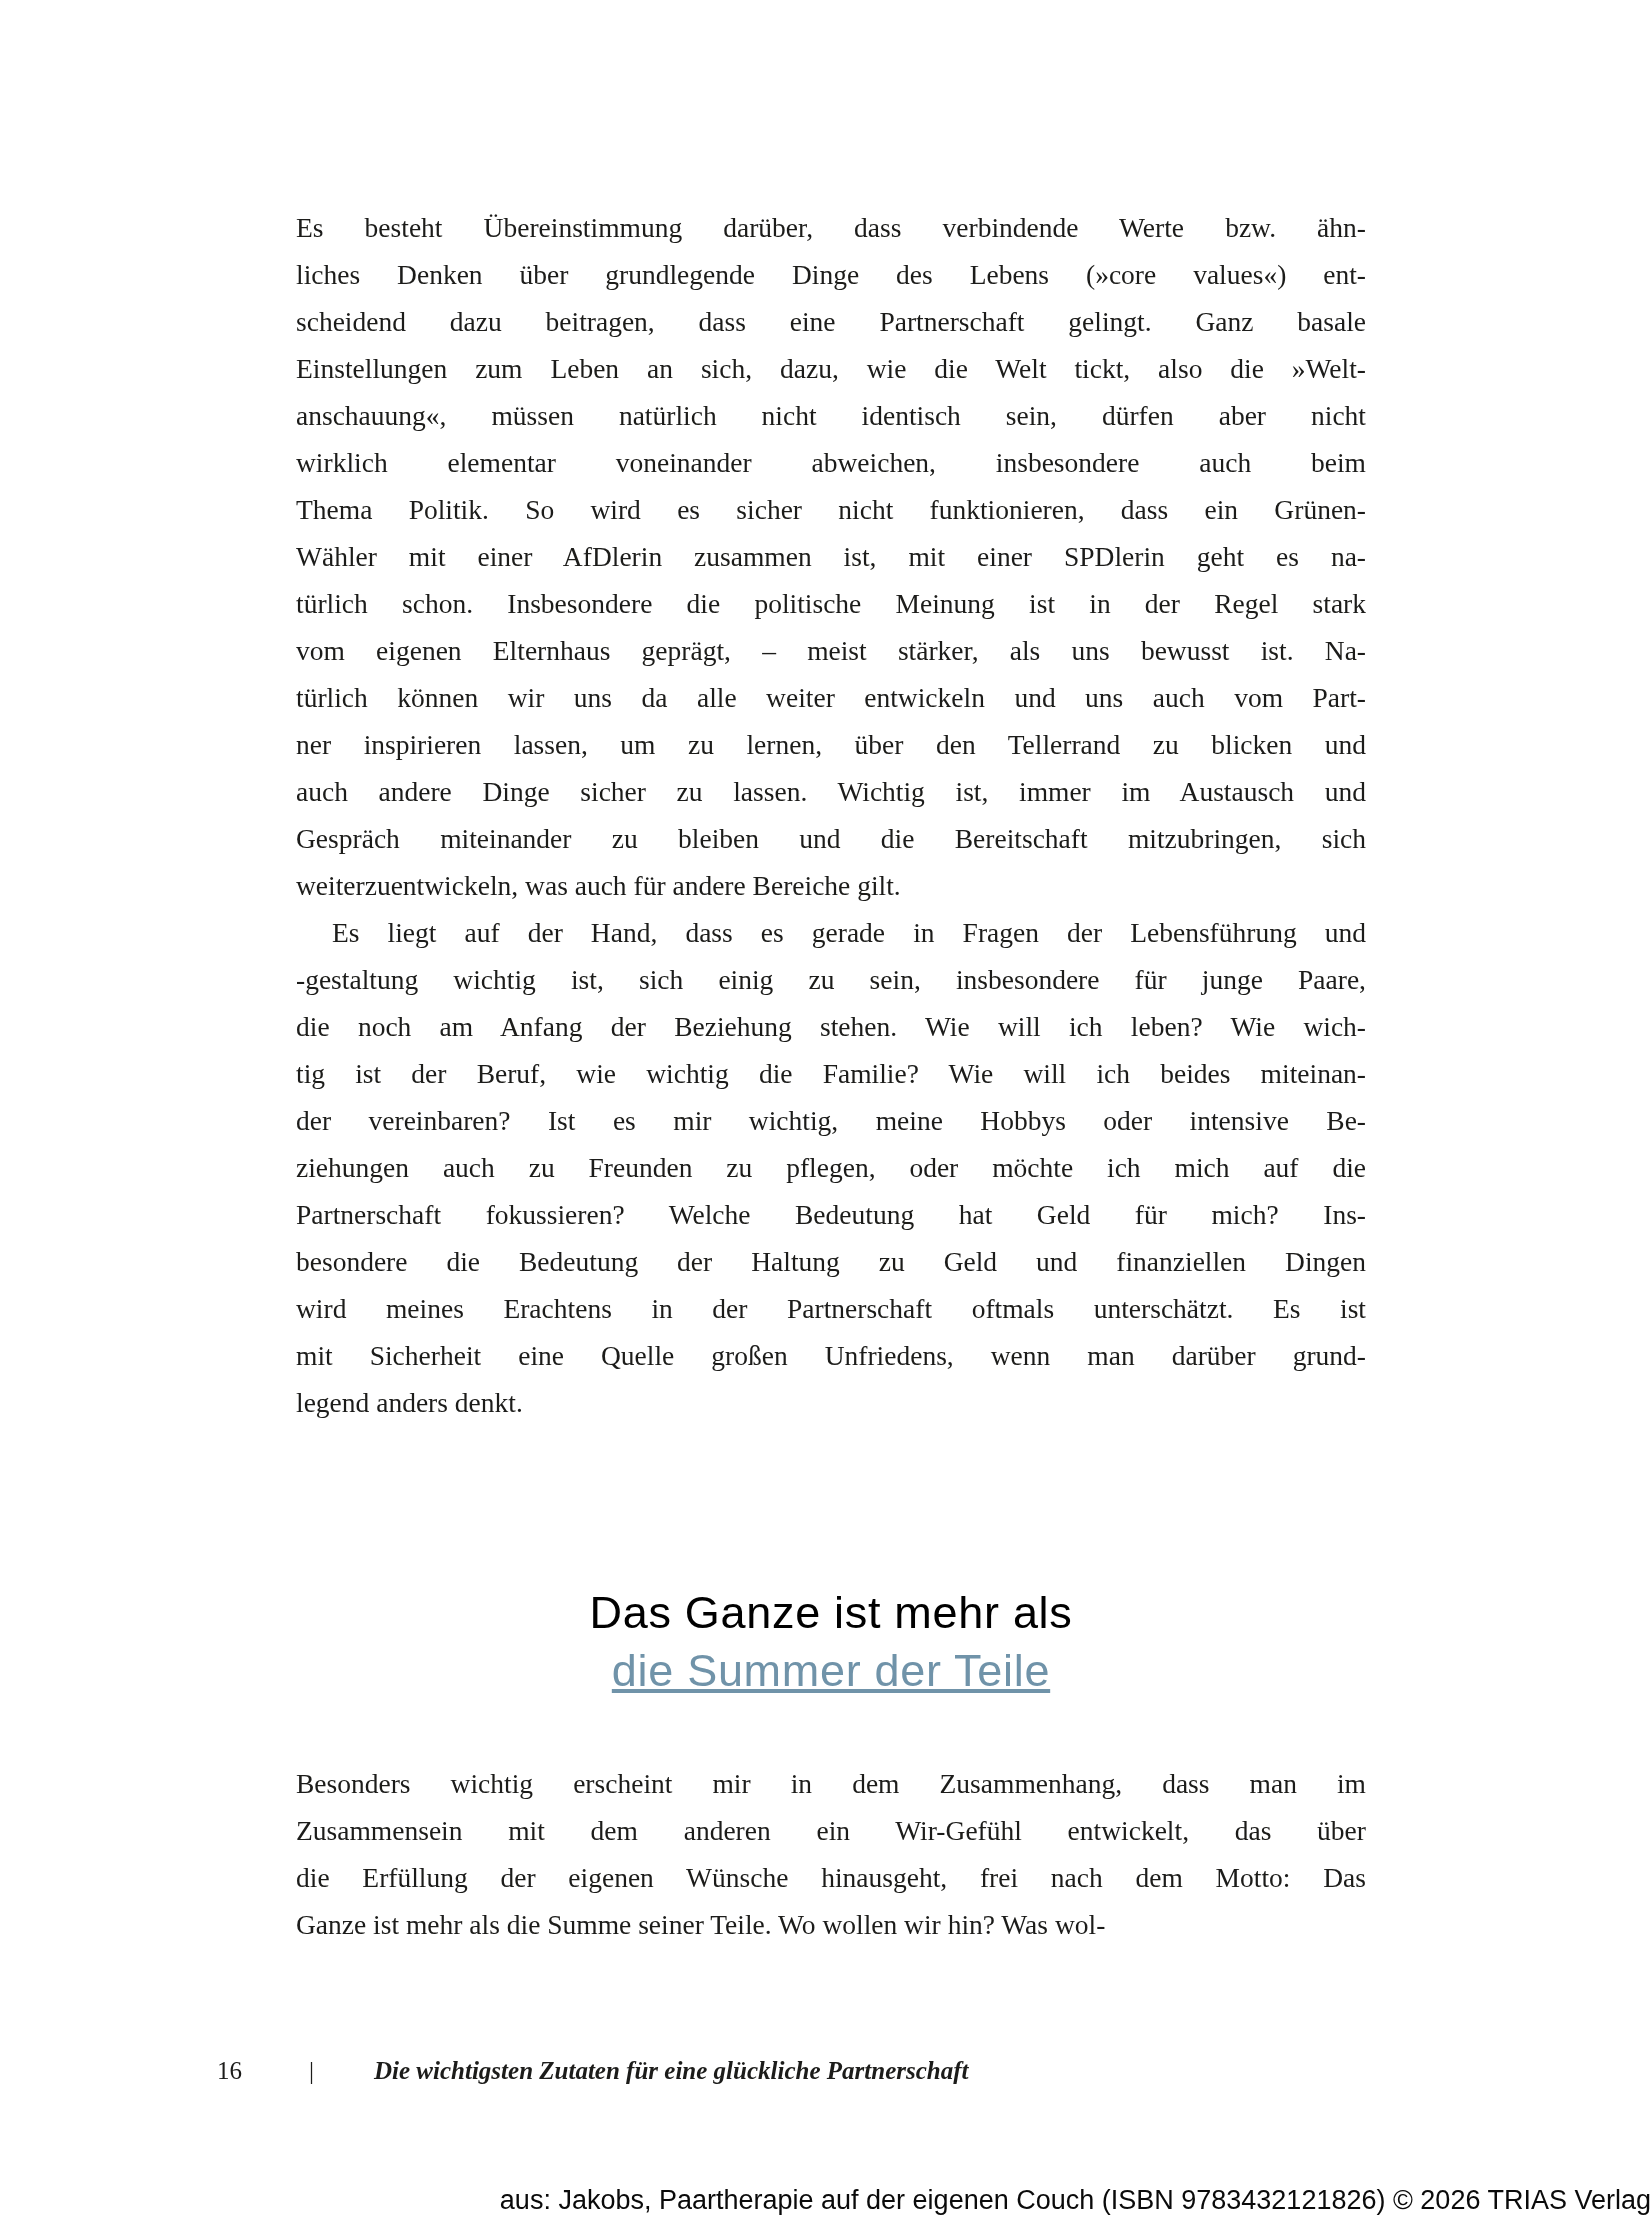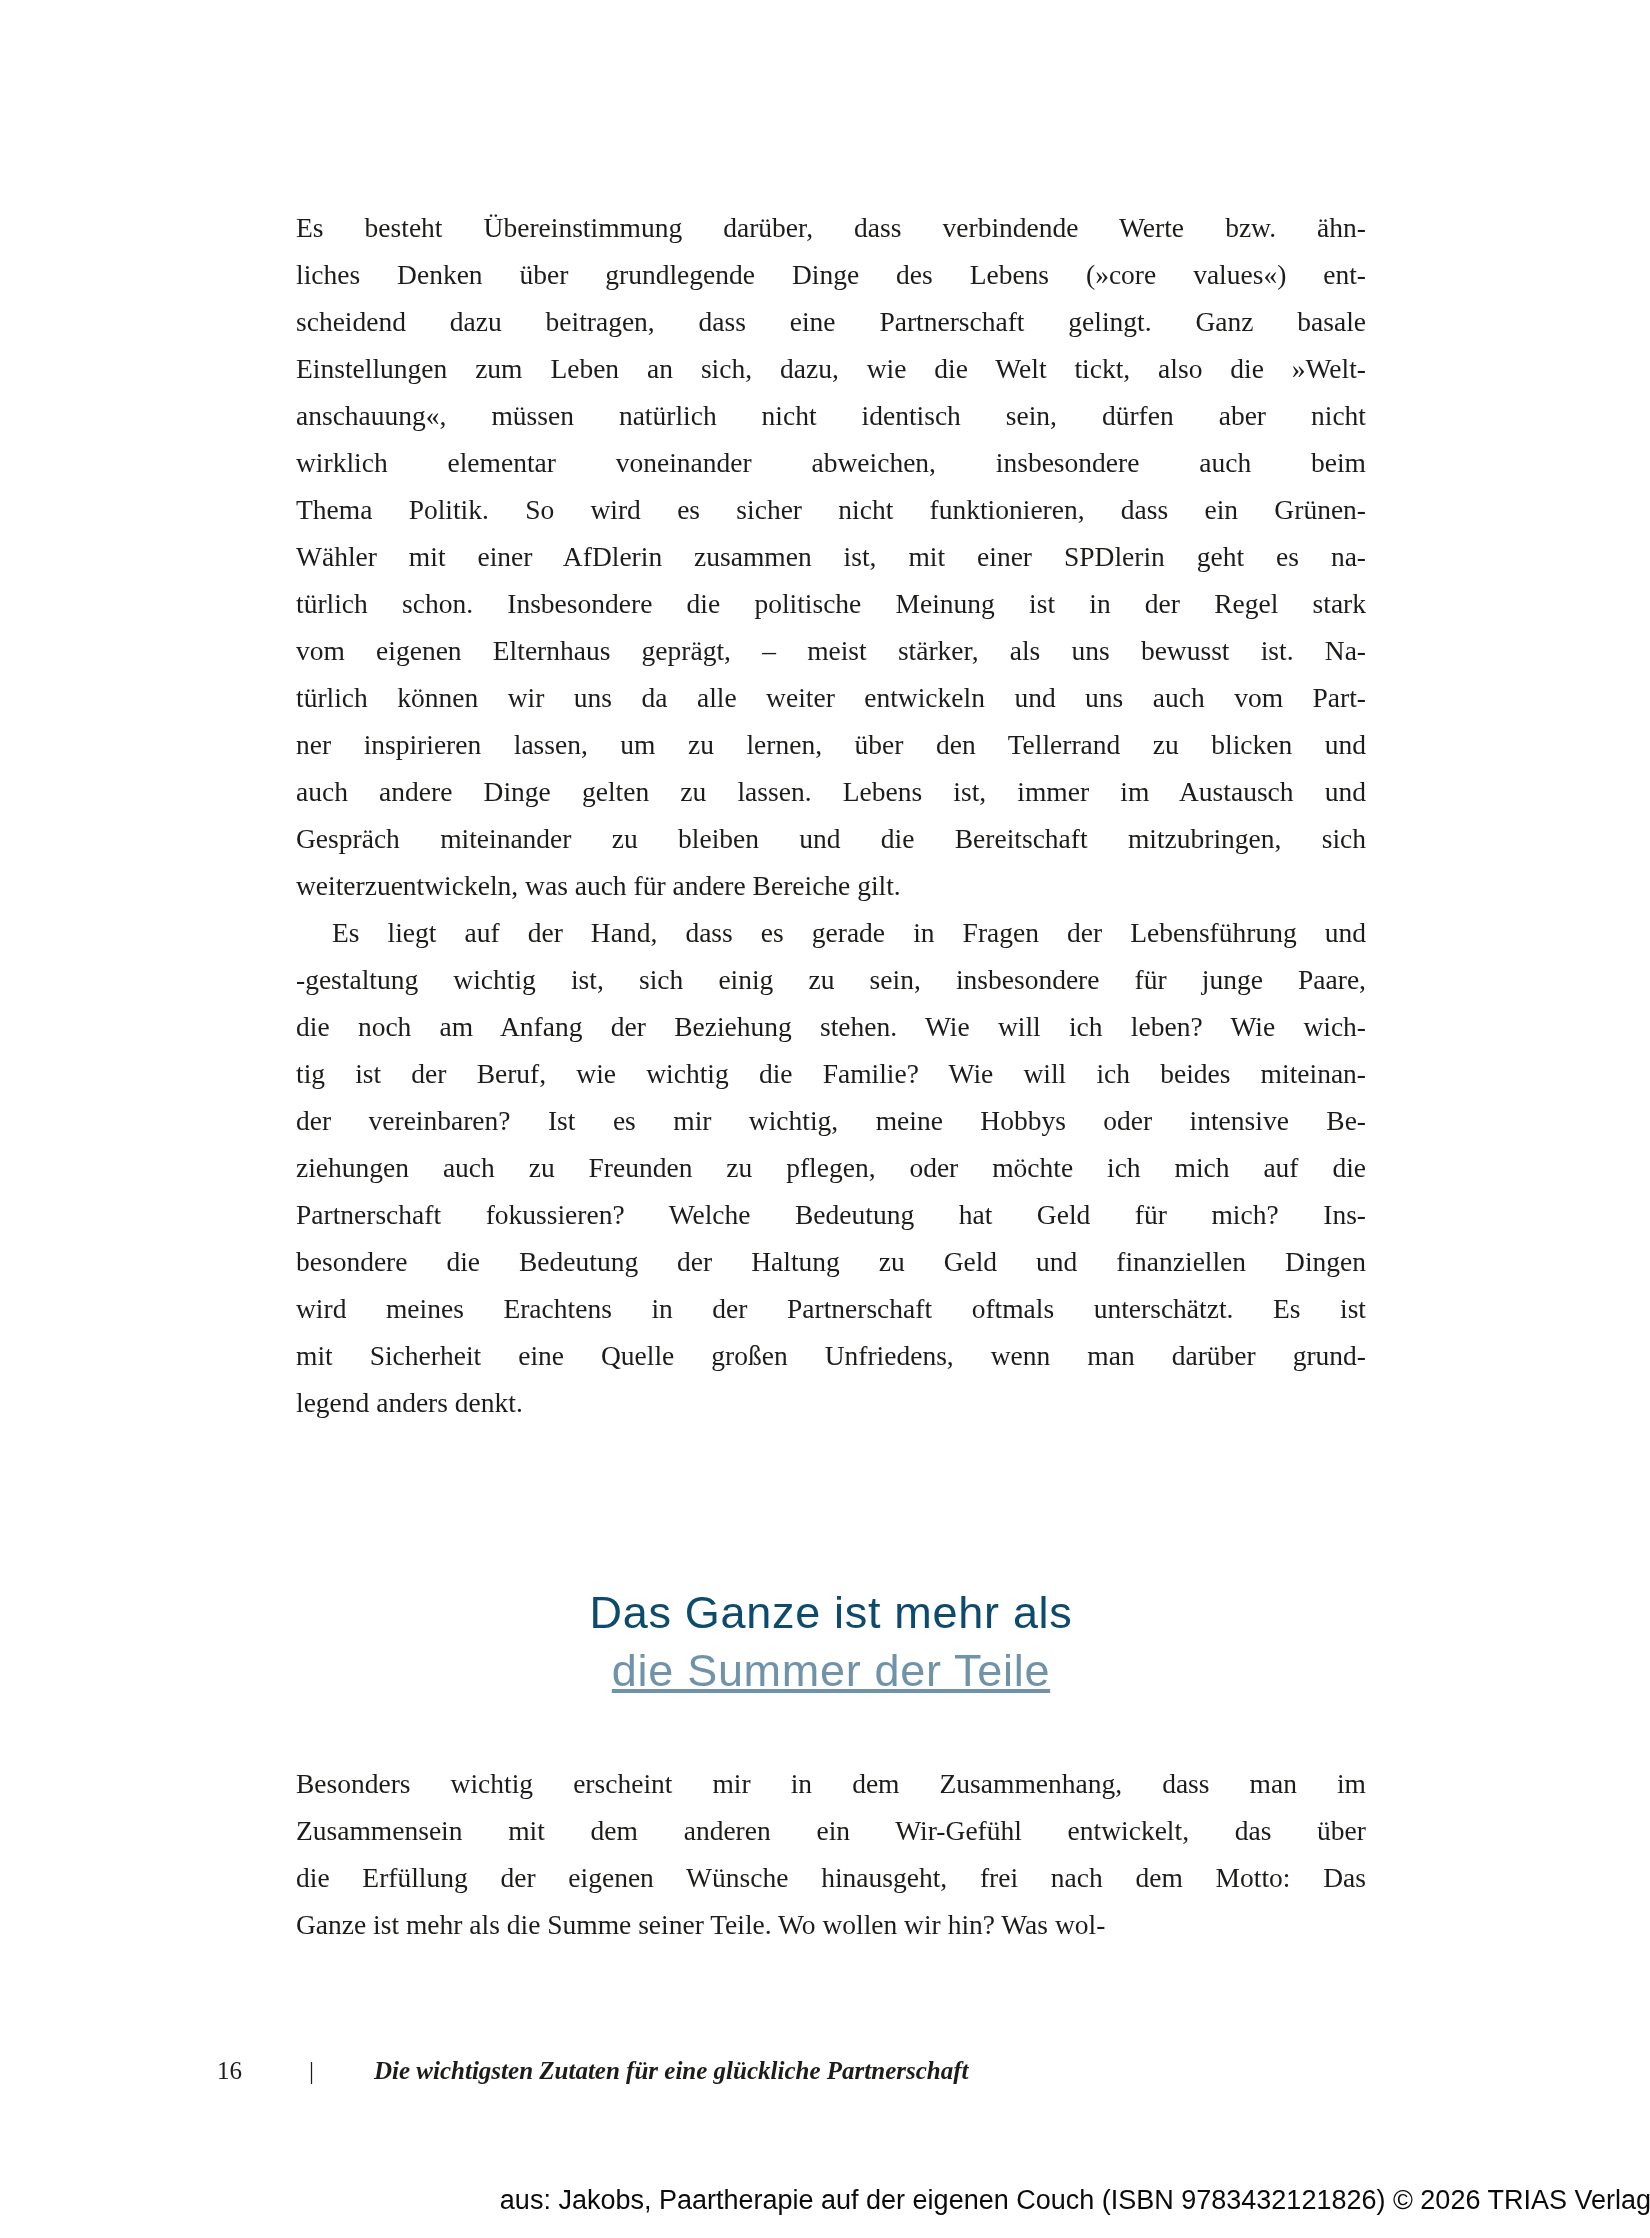--- a/index.html
+++ b/index.html
@@ -104,41 +104,41 @@
           <div class="line">scheidend dazu beitragen, dass eine Partnerschaft gelingt. Ganz basale</div>
           <div class="line">Einstellungen zum Leben an sich, dazu, wie die Welt tickt, also die »Welt-</div>
           <div class="line">anschauung«, müssen natürlich nicht identisch sein, dürfen aber nicht</div>
           <div class="line">wirklich elementar voneinander abweichen, insbesondere auch beim</div>
           <div class="line">Thema Politik. So wird es sicher nicht funktionieren, dass ein Grünen-</div>
           <div class="line">Wähler mit einer AfDlerin zusammen ist, mit einer SPDlerin geht es na-</div>
           <div class="line">türlich schon. Insbesondere die politische Meinung ist in der Regel stark</div>
           <div class="line">vom eigenen Elternhaus geprägt, – meist stärker, als uns bewusst ist. Na-</div>
           <div class="line">türlich können wir uns da alle weiter entwickeln und uns auch vom Part-</div>
           <div class="line">ner inspirieren lassen, um zu lernen, über den Tellerrand zu blicken und</div>
-          <div class="line">auch andere Dinge gelten zu lassen. Lebens ist, immer im Austausch und</div>
+          <div class="line">auch andere Dinge sicher zu lassen. Wichtig ist, immer im Austausch und</div>
           <div class="line">Gespräch miteinander zu bleiben und die Bereitschaft mitzubringen, sich</div>
           <div class="line last">weiterzuentwickeln, was auch für andere Bereiche gilt.</div>
         </div>
         <div class="para">
           <div class="line first-indent">Es liegt auf der Hand, dass es gerade in Fragen der Lebensführung und</div>
           <div class="line">-gestaltung wichtig ist, sich einig zu sein, insbesondere für junge Paare,</div>
           <div class="line">die noch am Anfang der Beziehung stehen. Wie will ich leben? Wie wich-</div>
           <div class="line">tig ist der Beruf, wie wichtig die Familie? Wie will ich beides miteinan-</div>
           <div class="line">der vereinbaren? Ist es mir wichtig, meine Hobbys oder intensive Be-</div>
           <div class="line">ziehungen auch zu Freunden zu pflegen, oder möchte ich mich auf die</div>
           <div class="line">Partnerschaft fokussieren? Welche Bedeutung hat Geld für mich? Ins-</div>
           <div class="line">besondere die Bedeutung der Haltung zu Geld und finanziellen Dingen</div>
           <div class="line">wird meines Erachtens in der Partnerschaft oftmals unterschätzt. Es ist</div>
           <div class="line">mit Sicherheit eine Quelle großen Unfriedens, wenn man darüber grund-</div>
           <div class="line last">legend anders denkt.</div>
         </div>
       </div>
 
     <div class="section-heading">
-      <div class="heading-line" style="color: #0c4a6e;">Das Ganze ist mehr als</div>
+      <div class="heading-line" style="color: #000000;">Das Ganze ist mehr als</div>
       <div class="heading-line" style="color: rgb(112, 147, 169); text-decoration: underline;">die Summer der Teile</div>
     </div>
 
     <div class="body-block after-heading">
         <div class="para">
           <div class="line">Besonders wichtig erscheint mir in dem Zusammenhang, dass man im</div>
           <div class="line">Zusammensein mit dem anderen ein Wir-Gefühl entwickelt, das über</div>
           <div class="line">die Erfüllung der eigenen Wünsche hinausgeht, frei nach dem Motto: Das</div>
           <div class="line last">Ganze ist mehr als die Summe seiner Teile. Wo wollen wir hin? Was wol-</div>
         </div>

